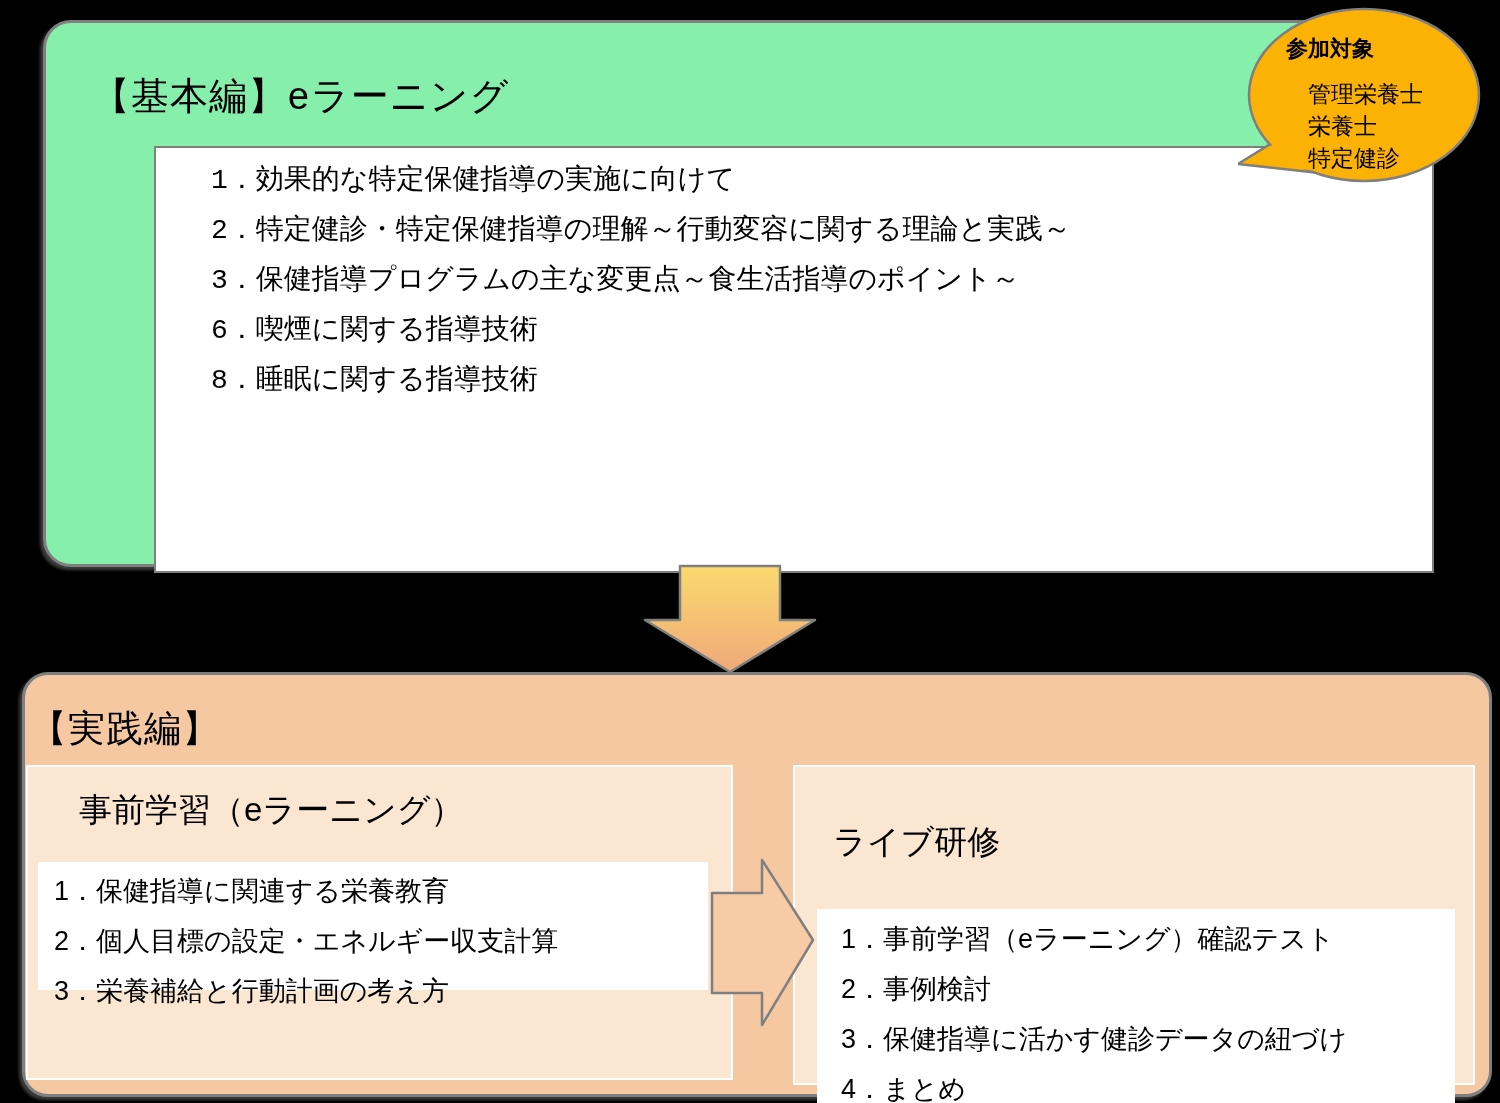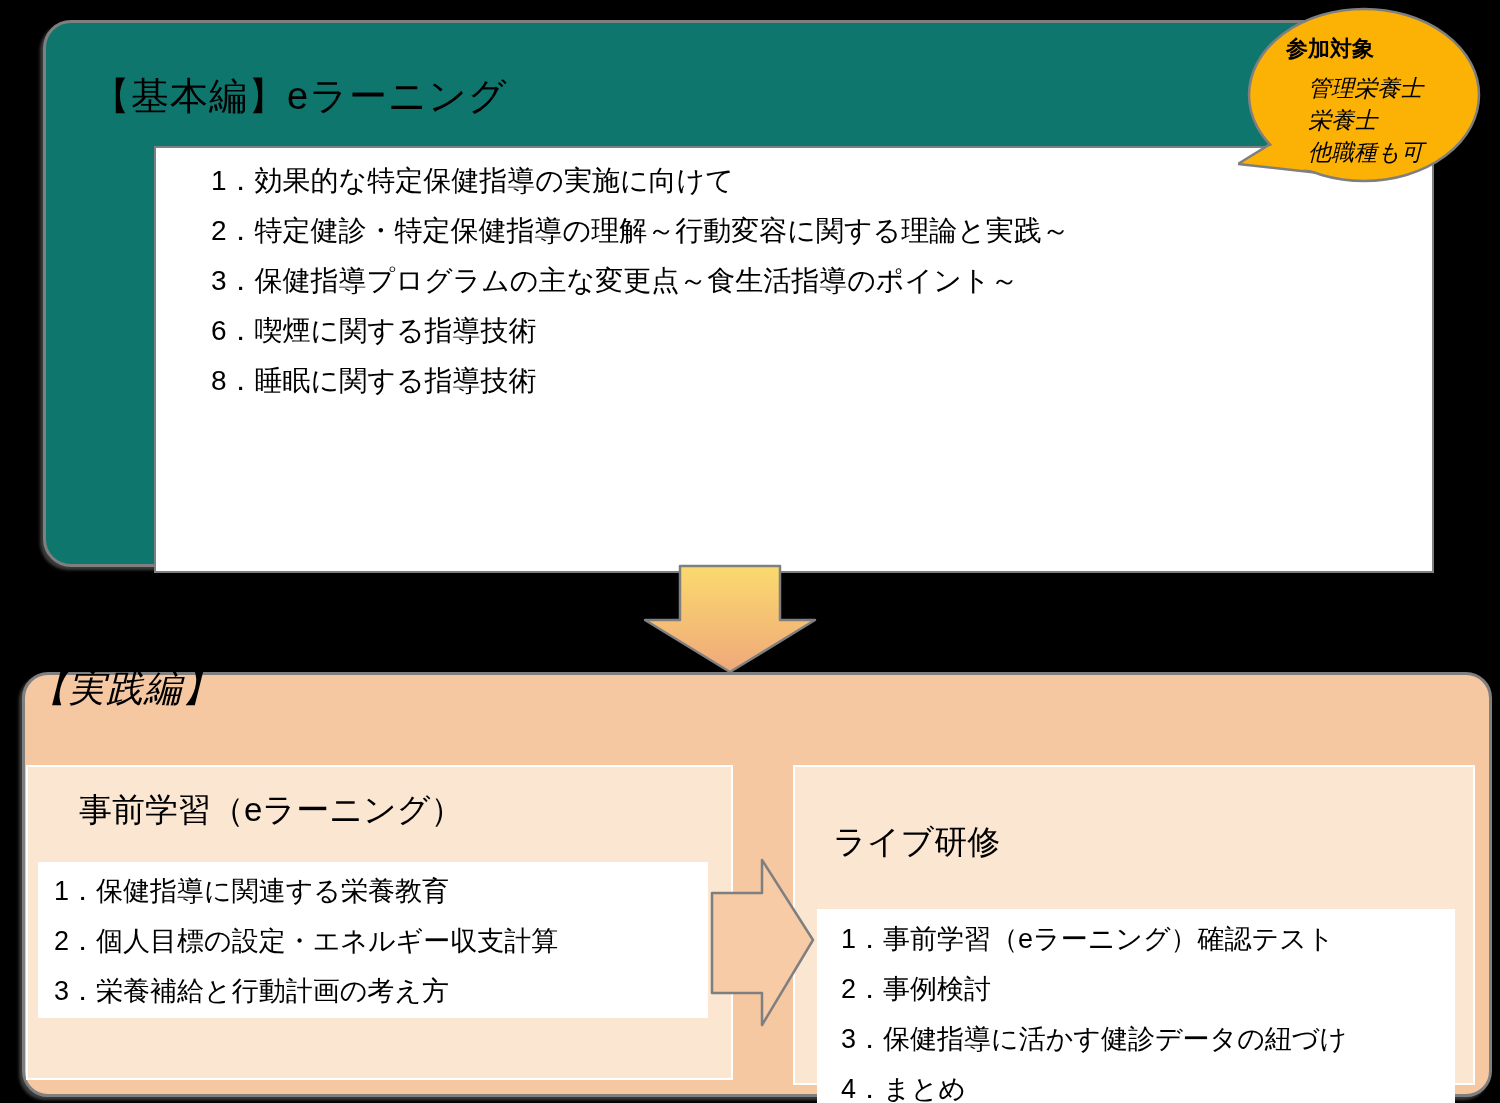--- a/index.html
+++ b/index.html
@@ -3,54 +3,54 @@
 <meta charset="utf-8">
 <style>
   html,body{margin:0;padding:0;background:#000;}
   .canvas{
     position:relative;width:1500px;height:1103px;background:#000;overflow:hidden;
     font-family:"Liberation Sans","DejaVu Sans",sans-serif;color:#000;
   }
   
   .basic-box{
     position:absolute;left:43px;top:20px;width:1391px;height:547px;
-    background:#0f766e;border:3px solid #7F7F7F;border-radius:28px;
-    box-sizing:border-box;box-shadow:-3px 3px 3px rgba(110,110,110,.55);
+    background:#86efac;border:3px solid #7F7F7F;border-radius:28px;
+    box-sizing:border-box;box-shadow:-3px 3px 3px rgba(110,110,110,.55);font-family:Liberation Mono, monospace;
   }
   .basic-title{position:absolute;left:46px;top:48px;font-size:38px;font-weight:400;letter-spacing:1px;}
   .basic-inner{
     position:absolute;left:108px;top:123px;width:1280px;height:427px;
     background:#fff;border:2.5px solid #7F7F7F;box-sizing:border-box;
   }
   .basic-list{position:absolute;left:0;top:8px;width:100%;}
   .basic-list .li{font-size:28px;line-height:50px;padding-left:55px;white-space:nowrap;}
   
   .callout{position:absolute;left:1238px;top:4px;width:248px;height:192px;z-index:6;}
   .callout svg{position:absolute;left:0;top:0;}
   .callout-title{position:absolute;left:48px;top:30px;font-size:22px;font-weight:bold;}
-  .callout-list{position:absolute;left:70px;top:68px;font-style:italic;}
+  .callout-list{position:absolute;left:70px;top:74px;}
   .callout-list .li{font-size:23px;line-height:32px;white-space:nowrap;}
   
   .down-arrow{position:absolute;left:643px;top:564px;z-index:4;}
   .right-arrow{position:absolute;left:710px;top:857px;z-index:5;}
   
   .practice-box{
     position:absolute;left:22px;top:672px;width:1470px;height:425px;
     background:#F5C8A2;border:3px solid #7F7F7F;border-radius:26px;
     box-sizing:border-box;box-shadow:-3px 3px 3px rgba(110,110,110,.55);
   }
-  .practice-title{position:absolute;left:30px;top:664px;font-size:37px;letter-spacing:1px;font-style:italic;}
+  .practice-title{position:absolute;left:30px;top:704px;font-size:37px;letter-spacing:1px;}
   .sub-box{position:absolute;background:#FBE6D2;border:2.5px solid #FFFFFF;box-sizing:border-box;}
   .sub-box.pre{left:26px;top:765px;width:707px;height:315px;}
   .sub-box.live{left:793px;top:765px;width:682px;height:320px;}
   .sub-title{position:absolute;font-size:33px;white-space:nowrap;}
   .pre-title{left:46px;top:788px;margin-left:33px;}
   .live-title{left:833px;top:788px;margin-top:32px;}
   .list-white{position:absolute;background:#FFFFFF;box-sizing:border-box;}
-  .list-white.pre{left:38px;top:862px;width:670px;height:156px;padding:4px 0 0 16px;}
+  .list-white.pre{left:38px;top:862px;width:670px;height:128px;padding:4px 0 0 16px;}
   .list-white.live{left:817px;top:862px;width:638px;height:213px;padding:5px 0 0 24px;margin-top:47px;}
   .list-white .li{font-size:27px;line-height:50px;white-space:nowrap;}
 </style>
 </head>
 <body>
 
 <div class="canvas">
 
   <div class="basic-box">
     <div class="basic-title">【基本編】eラーニング</div>
@@ -68,21 +68,21 @@
   <div class="callout">
     <svg width="248" height="192" viewBox="0 0 248 192">
       <path d="M 0 160 L 52 128 L 108 172 Z" fill="#FCB105" stroke="#7F7F7F" stroke-width="2.5" stroke-linejoin="round"></path>
       <ellipse cx="126" cy="91" rx="115" ry="86" fill="#FCB105" stroke="#7F7F7F" stroke-width="2.5"></ellipse>
       <path d="M 6 158 L 52 130 L 104 170 Z" fill="#FCB105" stroke="none"></path>
     </svg>
     <div class="callout-title">参加対象</div>
     <div class="callout-list">
       <div class="li">管理栄養士</div>
       <div class="li">栄養士</div>
-      <div class="li">他職種も可</div>
+      <div class="li">特定健診</div>
     </div>
   </div>
 
   <svg class="down-arrow" width="174" height="110" viewBox="0 0 174 110">
     <defs>
       <linearGradient id="gradDown" x1="0" y1="0" x2="0" y2="1">
         <stop offset="0" stop-color="#FBDA6E"></stop>
         <stop offset="1" stop-color="#EFA87A"></stop>
       </linearGradient>
     </defs>

